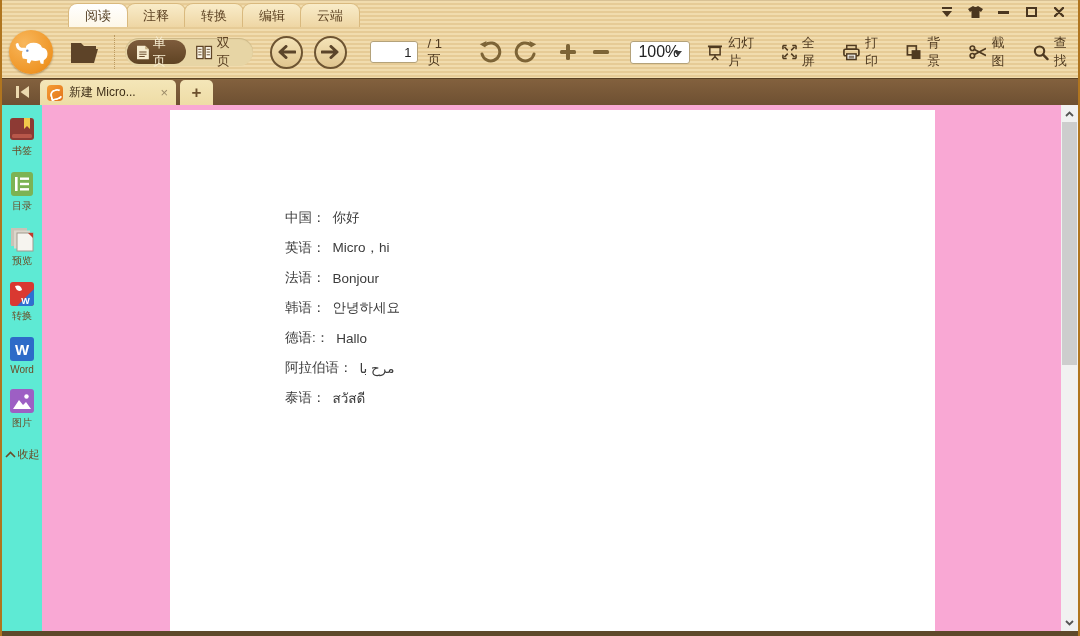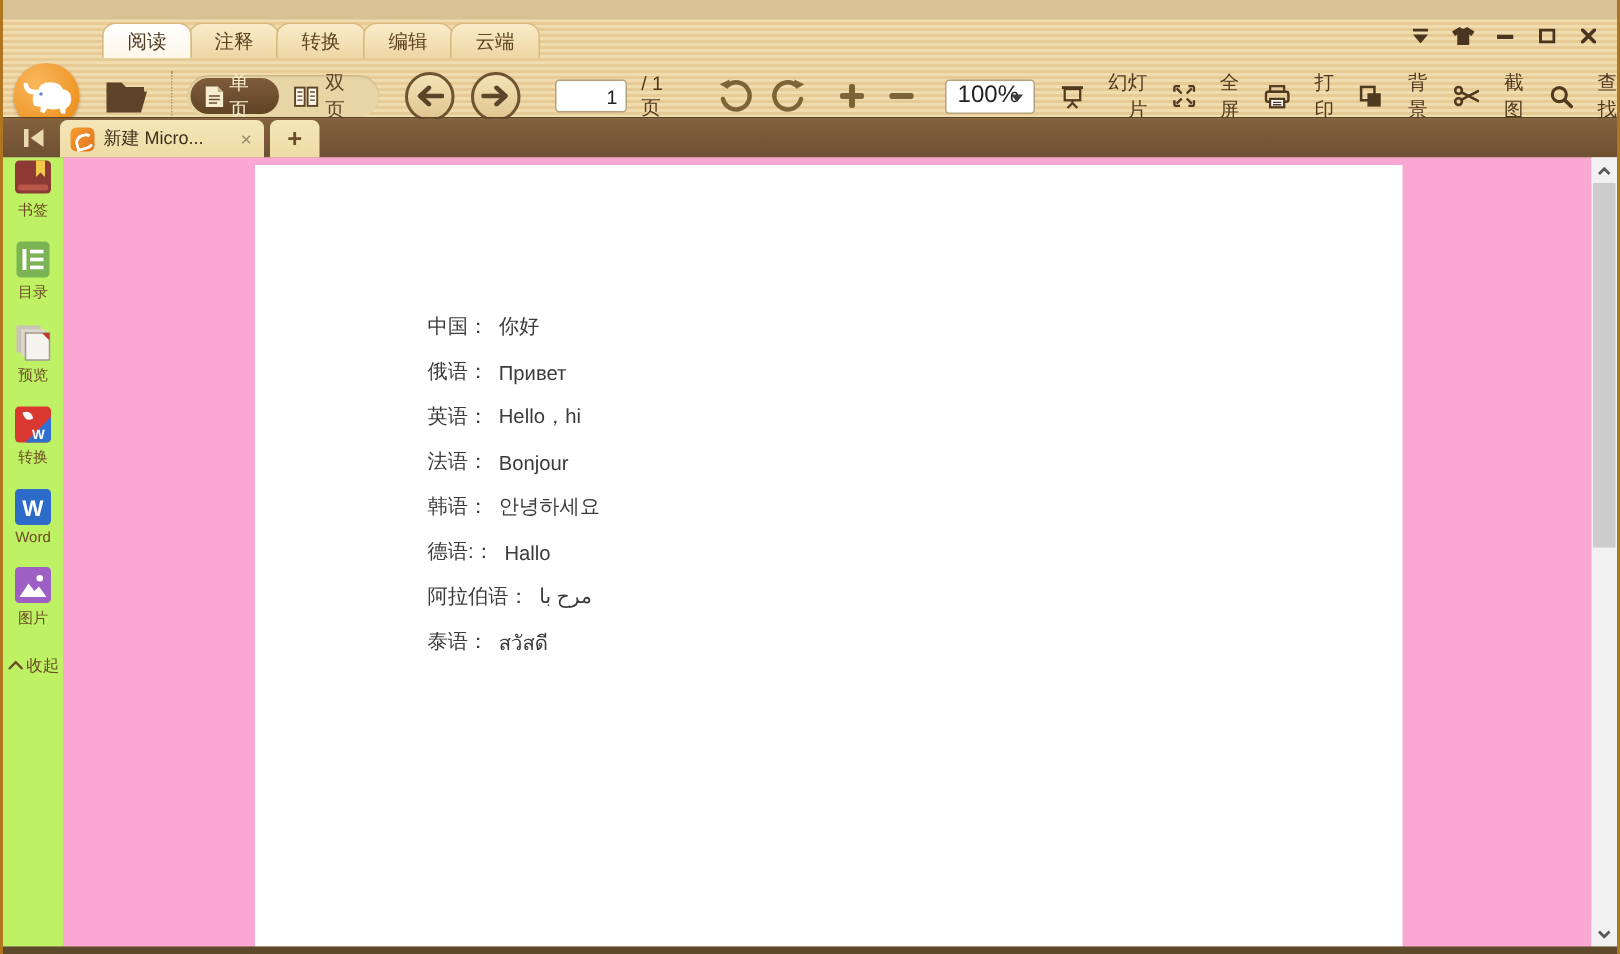--- a/index.html
+++ b/index.html
@@ -7,21 +7,21 @@
   body { font-family:"Liberation Sans","DejaVu Sans",sans-serif; }
 
   .app{
     position:relative; width:1080px; height:636px;
     border-left:2px solid #b0751f; border-right:2px solid #b0751f;
     background:#d8c194; overflow:hidden;
   }
 
   
   .topbar{
-    position:absolute; left:0; top:13px; width:100%; height:78px;
+    position:absolute; left:0; top:1px; width:100%; height:78px;
     background:repeating-linear-gradient(180deg,#f1dcae 0 2px,#e6cb96 2px 4px);
   }
 
   .ribbon-tabs{ position:absolute; left:66px; top:2px; display:flex; height:24px; }
   .rtab{
     position:relative; min-width:60px; padding:0 14px; height:24px;
     display:flex; align-items:center; justify-content:center;
     font-size:13px; color:#5d4223; cursor:default;
     background:linear-gradient(#f9ecc9,#eed6a4);
     border:1px solid #d9b97e; border-bottom:none;
@@ -72,21 +72,21 @@
   .rot-ccw{ margin-left:25px; } .rot-cw{ margin-left:12px; }
   .zoom-in{ margin-left:20px; } .zoom-out{ margin-left:13px; }
 
   .zoom-select{
     margin-left:19px; width:63px; height:23px; background:#fff; border:1px solid #b4a27a; border-radius:3px;
     display:flex; align-items:center; font-size:16px; color:#222; padding-left:7px; position:relative;
   }
   .zoom-select .caret{ position:absolute; right:7px; top:9px; width:0; height:0;
     border-left:4px solid transparent; border-right:4px solid transparent; border-top:5px solid #3c3c3c; }
 
-  .grp{ margin-left:17px;text-align:right; }
+  .grp{ margin-left:17px; }
 
   
   .tabstrip{
     position:absolute; left:0; top:78px; width:100%; height:27px;
     background:linear-gradient(#83613e,#6e5032); border-top:1px solid #5a4124;
     display:flex; align-items:flex-end;
   }
   .collapse-side{ width:24px; height:20px; margin:0 6px 3px 8px; display:flex; align-items:center; justify-content:center; color:#ecd9ae; }
   .doc-tab{
     width:136px; height:25px; background:linear-gradient(#f4e6b8,#eedca6);
@@ -100,21 +100,21 @@
   .doc-tab .close{ font-size:13px; color:#9a severity; color:#9a8a68; line-height:1; padding:0 1px; }
   .plus-tab{
     width:33px; height:25px; margin-left:4px; background:linear-gradient(#f4e6b8,#eedca6);
     border-radius:5px 5px 0 0; display:flex; align-items:center; justify-content:center;
     font-size:17px; color:#6b4f2c; font-weight:bold;
   }
 
   
   .main{ position:absolute; left:0; top:105px; width:100%; bottom:5px; display:flex; }
 
-  .sidebar{ width:40px; background:#bef264; display:flex; flex-direction:column; align-items:center; flex:0 0 auto; }
+  .sidebar{ width:40px; background:#5eead4; display:flex; flex-direction:column; align-items:center; padding-top:11px; flex:0 0 auto; }
   .side-item{ display:flex; flex-direction:column; align-items:center; margin-bottom:13px; cursor:default; }
   .side-item .icon{ width:26px; height:26px; }
   .side-item .lbl{ font-size:10px; color:#6b4b26; margin-top:2px; white-space:nowrap; }
   .side-collapse{ display:flex; align-items:center; gap:2px; margin-top:4px; font-size:11px; color:#6b4b26; }
 
   .content{ flex:1; position:relative; background:#f9a8d4; overflow:hidden; }
   .page{
     position:absolute; left:128px; top:5px; width:765px; height:620px; background:#fff;
   }
   .doc-lines{ position:absolute; left:115px; top:93px; }
@@ -410,26 +410,22 @@
     </div>
 
     <div class="content">
       <div class="page">
         <div class="doc-lines">
           <div class="doc-line">
               <span class="lab">中国：</span>
               <span>你好</span>
             </div>
           <div class="doc-line">
-              <span class="lab">俄语：</span>
-              <span>Привет</span>
-            </div>
-          <div class="doc-line">
               <span class="lab">英语：</span>
-              <span>Hello，hi</span>
+              <span>Micro，hi</span>
             </div>
           <div class="doc-line">
               <span class="lab">法语：</span>
               <span>Bonjour</span>
             </div>
           <div class="doc-line">
               <span class="lab">韩语：</span>
               <span>안녕하세요</span>
             </div>
           <div class="doc-line">

